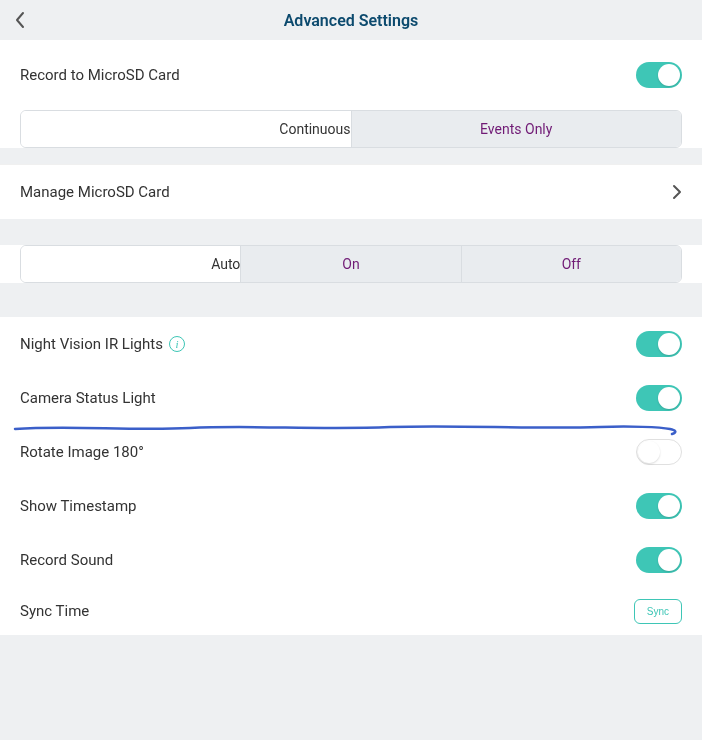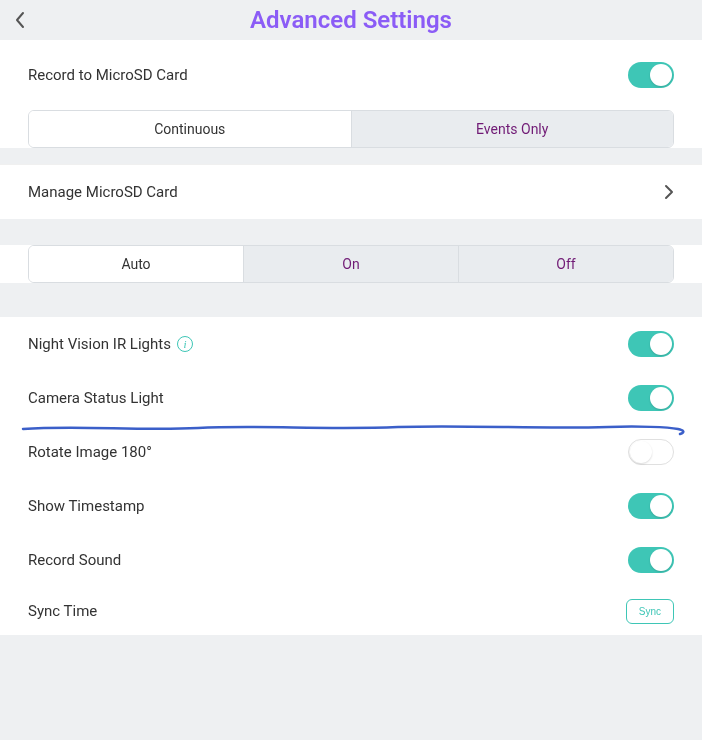--- a/index.html
+++ b/index.html
@@ -19,27 +19,27 @@
   }
   .header .back {
     position: absolute;
     left: 14px;
     top: 50%;
     transform: translateY(-50%);
   }
   .header .title {
     flex: 1;
     text-align: center;
-    font-size: 24px;
+    font-size: 16px;
     font-weight: 600;
-    color: #8b5cf6;
+    color: #0c4a6e;
   }
   .section {
     background: #fff;
-    padding: 0 28px;
+    padding: 0 20px;
   }
   .gap {
     height: 18px;
     background: #eef0f2;
   }
   .row {
     display: flex;
     align-items: center;
     justify-content: space-between;
     min-height: 54px;
@@ -63,20 +63,21 @@
     text-align: center;
     padding: 10px 0;
     font-size: 14px;
     color: #701a75;
     background: #e9ecef;
     cursor: pointer;
   }
   .seg .opt.active {
     background: #fff;
     color: #333;
+    text-align: right;
   }
   .seg .opt + .opt {
     border-left: 1px solid #d9dde1;
   }
   .seg.small .opt {
     padding: 10px 0;
   }
   .sublabel {
     font-size: 14px;
     color: #444;

